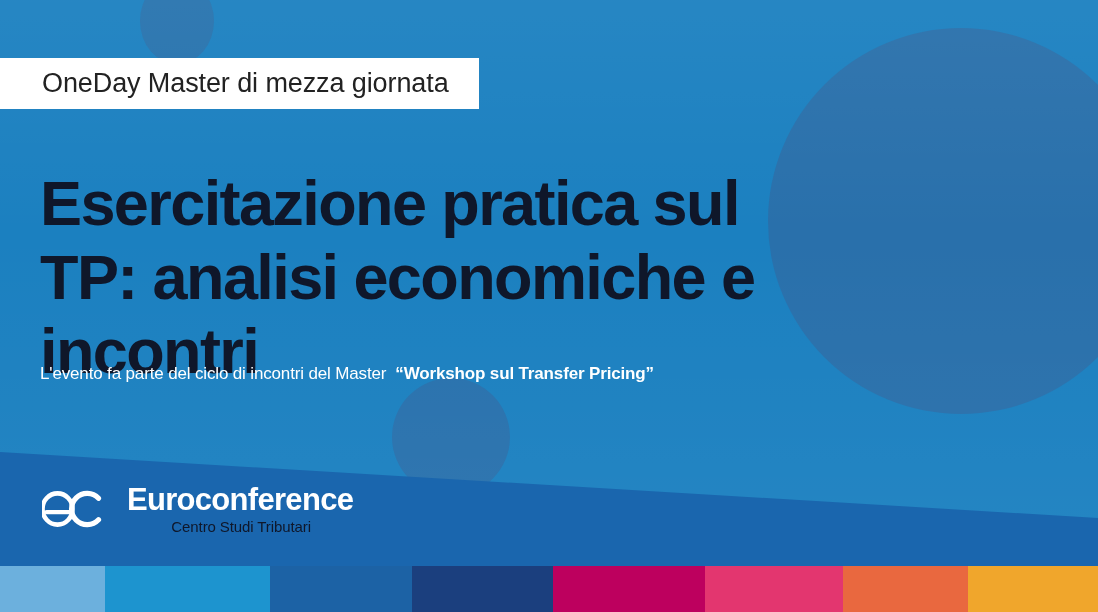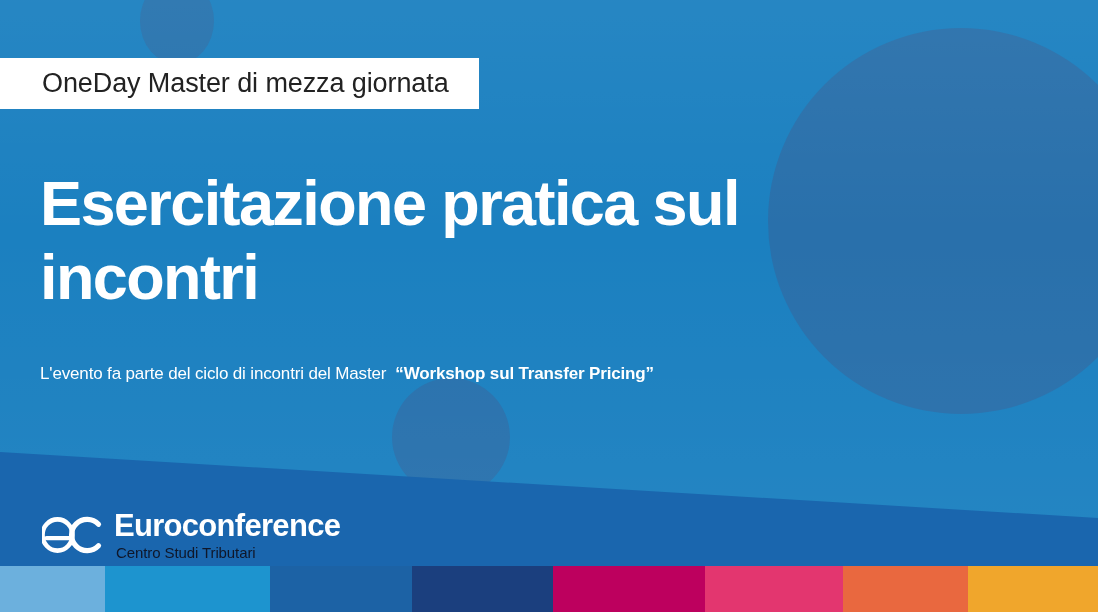--- a/index.html
+++ b/index.html
@@ -120,23 +120,25 @@
   }
   #subline-emph {
     font-weight: 700;
     margin-left: 9px;
   }
 
   
   #logo {
     position: absolute;
     left: 42px;
-    top: 510px;
+    top: 484px;
     display: flex;
     align-items: center;
+    gap: 13px;
+    text-align: center;
   }
   #logo-mark { flex: 0 0 auto; display: block; }
   #logo-words { display: flex; flex-direction: column; }
   #logo-name {
     color: #ffffff;
     font-size: 31px;
     font-weight: 700;
     letter-spacing: -.7px;
     line-height: 1.02;
   }
@@ -170,22 +172,23 @@
   <div class="circle" id="circle-large" style="background: rgb(42, 111, 169);"></div>
   <div class="circle" id="circle-small" style="background: rgb(42, 111, 169);"></div>
   <div id="sheen"></div>
 
   <div id="footer-band" style="background: rgb(26, 102, 174);"></div>
 
   <div id="kicker-box" style="background: rgb(255, 255, 255);">
     <span id="kicker-text" style="color: rgb(34, 34, 34);">OneDay Master di mezza giornata</span>
   </div>
 
-  <h1 id="headline" style="color: #ffffff;">
+  <h1 id="headline" style="color: #0f172a;">
     <span class="hl-line">Esercitazione pratica sul</span>
+    <span class="hl-line">TP: analisi economiche e</span>
     <span class="hl-line">incontri</span>
   </h1>
 
   <div id="subline" style="color: rgb(255, 255, 255);">
     <span>L'evento fa parte del ciclo di incontri del Master</span><span id="subline-emph">“Workshop sul Transfer Pricing”</span>
   </div>
 
   <div id="logo">
     <svg id="logo-mark" width="72" height="48" viewBox="0 0 72 48">
 

